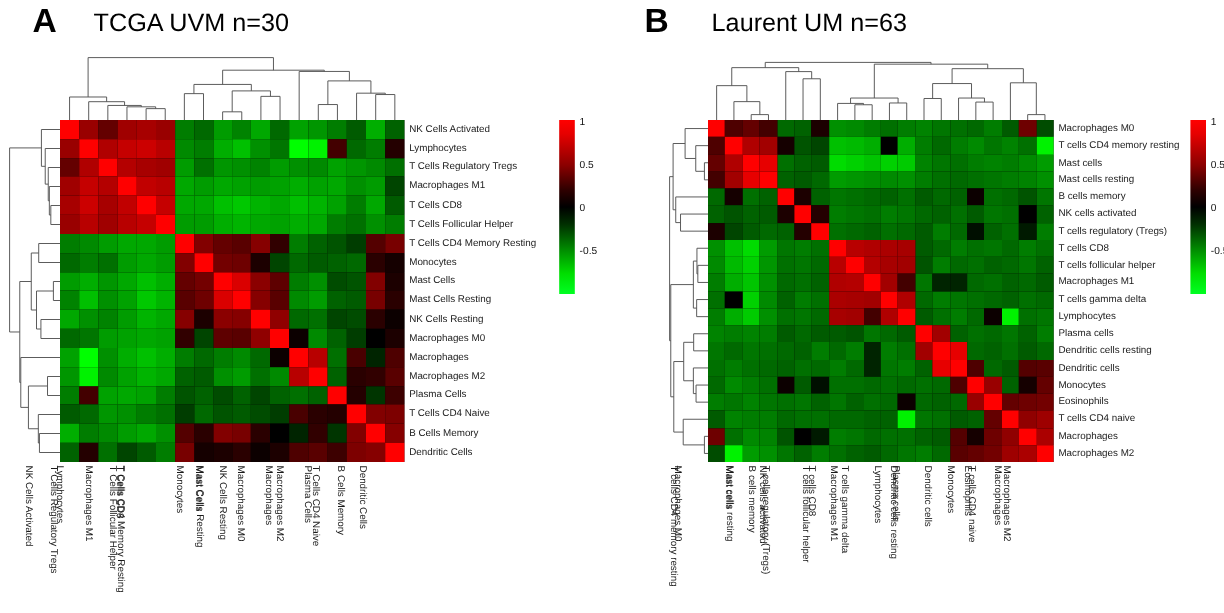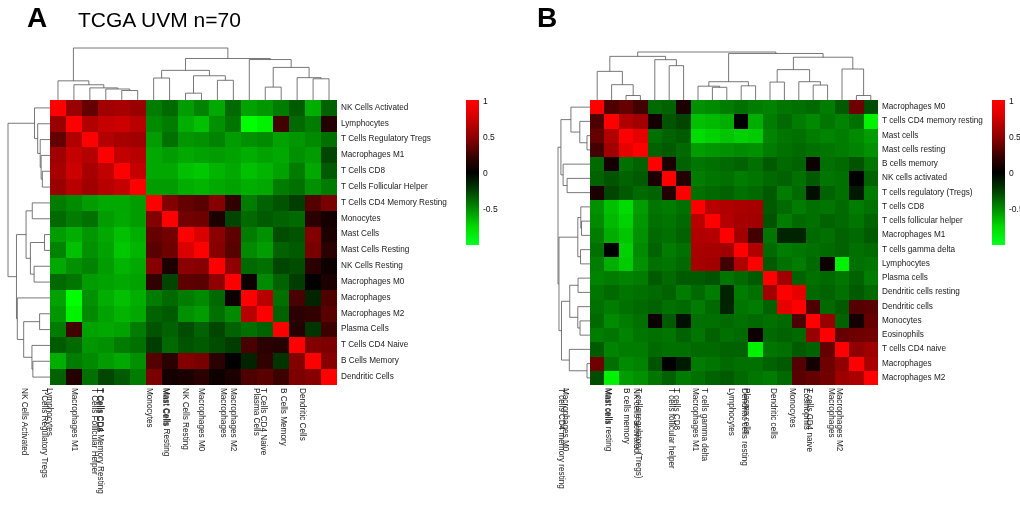--- a/index.html
+++ b/index.html
@@ -112,21 +112,21 @@
     color: #111;
     line-height: 1;
     white-space: nowrap;
   }
 </style>
 </head>
 <body>
 
 <div class="panel" id="panel-a">
   <div class="panel-letter" style="left:27px; top:4px;">A</div>
-  <div class="panel-title" style="left:78px; top:9px;">TCGA UVM n=70</div>
+  <div class="panel-title" style="left:78px; top:9px;">TCGA UVM n=30</div>
 
   <div class="dendro" id="dendro-a-col" style="left:50px; top:48px; width:287px; height:52px;">
       <svg width="287" height="52">
         <g>
           <line x1="71.75" y1="52" x2="71.75" y2="42.529191541030045" stroke="#555" stroke-width="0.8"></line>
           <line x1="87.69444444444446" y1="52" x2="87.69444444444446" y2="42.529191541030045" stroke="#555" stroke-width="0.8"></line>
           <line x1="71.75" y1="42.529191541030045" x2="87.69444444444446" y2="42.529191541030045" stroke="#555" stroke-width="0.8"></line>
           <line x1="55.80555555555556" y1="52" x2="55.80555555555556" y2="41.01386218759485" stroke="#555" stroke-width="0.8"></line>
           <line x1="79.72222222222223" y1="42.529191541030045" x2="79.72222222222223" y2="41.01386218759485" stroke="#555" stroke-width="0.8"></line>
           <line x1="55.80555555555556" y1="41.01386218759485" x2="79.72222222222223" y2="41.01386218759485" stroke="#555" stroke-width="0.8"></line>
@@ -646,20 +646,21 @@
     <div class="colorbar"></div>
     <div class="cb-tick" style="top:-3px;">1</div>
     <div class="cb-tick" style="top:33px;">0.5</div>
     <div class="cb-tick" style="top:69px;">0</div>
     <div class="cb-tick" style="top:105px;">-0.5</div>
   </div>
 </div>
 
 <div class="panel" id="panel-b">
   <div class="panel-letter" style="left:27px; top:4px;">B</div>
+  <div class="panel-title" style="left:83px; top:9px;">Laurent UM n=63</div>
 
   <div class="dendro" id="dendro-b-col" style="left:80px; top:52px; width:288px; height:48px;">
       <svg width="288" height="48">
         <g>
           <line x1="36" y1="48" x2="36" y2="43.51923405710378" stroke="#555" stroke-width="0.8"></line>
           <line x1="50.4" y1="48" x2="50.4" y2="43.51923405710378" stroke="#555" stroke-width="0.8"></line>
           <line x1="36" y1="43.51923405710378" x2="50.4" y2="43.51923405710378" stroke="#555" stroke-width="0.8"></line>
           <line x1="21.599999999999998" y1="48" x2="21.599999999999998" y2="32.690716361771244" stroke="#555" stroke-width="0.8"></line>
           <line x1="43.199999999999996" y1="43.51923405710378" x2="43.199999999999996" y2="32.690716361771244" stroke="#555" stroke-width="0.8"></line>
           <line x1="21.599999999999998" y1="32.690716361771244" x2="43.199999999999996" y2="32.690716361771244" stroke="#555" stroke-width="0.8"></line>

